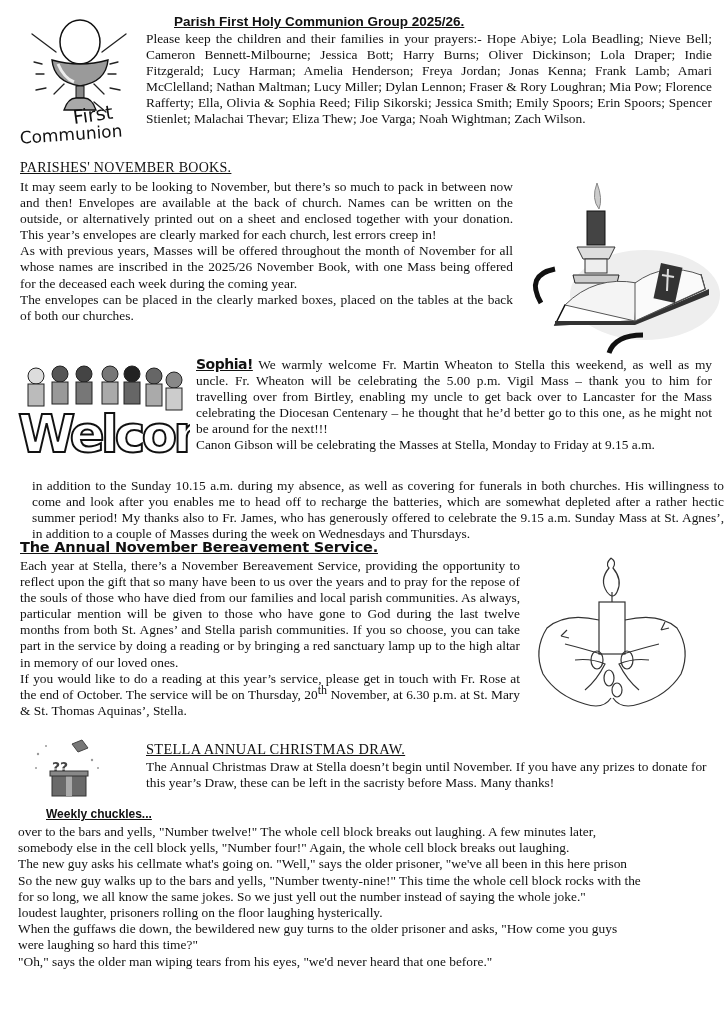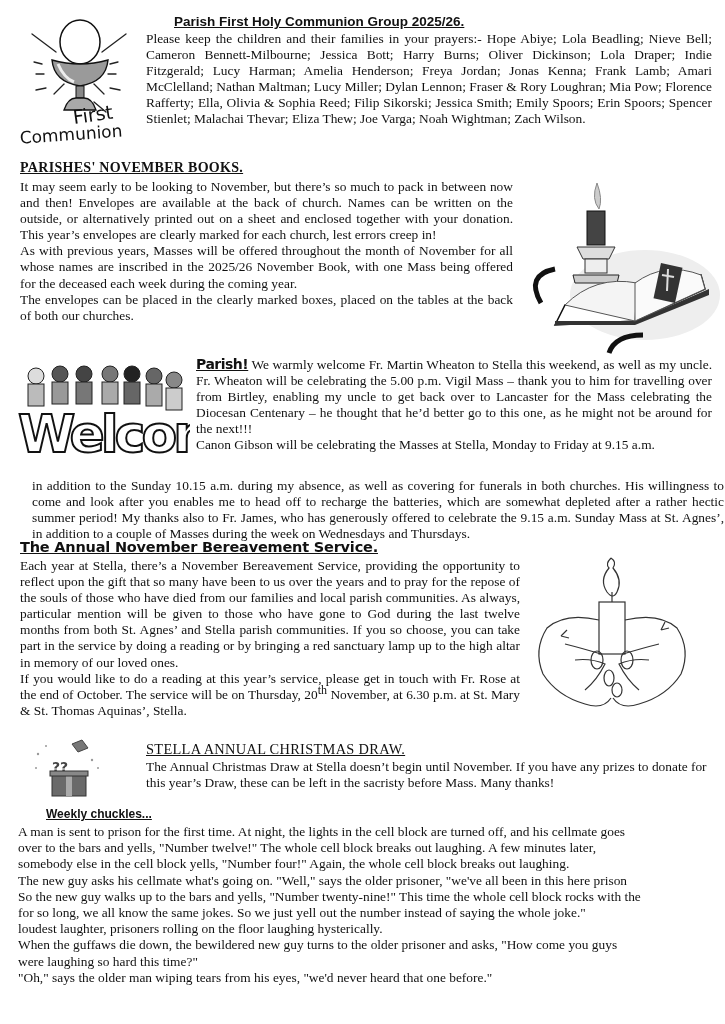--- a/index.html
+++ b/index.html
@@ -1,21 +1,21 @@
 <!DOCTYPE html>
 <html><head>
 <meta charset="utf-8">
 <style>
   * { box-sizing: border-box; margin: 0; padding: 0; }
   html, body { width: 725px; height: 1024px; background: #ffffff; overflow: hidden; }
   body { position: relative; font-family: "Liberation Serif", serif; color: #111; font-size: 13.4px; line-height: 16.1px; }
   .abs { position: absolute; }
   .just { text-align: justify; }
   .sans-h { font-family: "Liberation Sans", sans-serif; font-weight: bold; text-decoration: underline; padding-left: 28px; }
-  .serif-h { font-family: "Liberation Serif", serif; font-weight: bold; text-decoration: underline; letter-spacing: 0.3px; }
+  .serif-h { font-family: "Liberation Serif", serif; font-weight: normal; text-decoration: underline; letter-spacing: 0.3px; }
   .heavy-h { font-family: "DejaVu Sans", sans-serif; font-weight: bold; text-decoration: underline; letter-spacing: -0.2px; }
   .p-line { display: block; }
   sup { font-size: 12px; line-height: 0; vertical-align: super; }
 
   
   #s1-title { left: 146px; top: 14px; font-size: 13.5px; }
   #s1-body { left: 146px; top: 31px; width: 566px; }
   #s1-img { left: 14px; top: 12px; width: 130px; height: 138px; }
 
   
@@ -115,21 +115,21 @@
       <rect x="62" y="22" width="16" height="22" fill="#777"></rect>
         <rect x="88" y="22" width="16" height="22" fill="#aaa"></rect>
       <rect x="110" y="22" width="16" height="22" fill="#666"></rect>
         <rect x="132" y="24" width="16" height="22" fill="#aaa"></rect>
       <rect x="152" y="28" width="16" height="22" fill="#ccc"></rect>
     </g>
     <text x="4" y="92" font-family="DejaVu Sans, sans-serif" font-weight="bold" font-size="52" fill="#fff" stroke="#111" stroke-width="2" letter-spacing="-4">Welcome</text>
   </svg>
 </div>
 <div id="s3-top" class="abs just">
-  <span class="welcome-word">Parish!</span>
+  <span class="welcome-word">Sophia!</span>
   <span>We warmly welcome Fr. Martin Wheaton to Stella this weekend, as well as my uncle. Fr. Wheaton will be celebrating the 5.00 p.m. Vigil Mass – thank you to him for travelling over from Birtley, enabling my uncle to get back over to Lancaster for the Mass celebrating the Diocesan Centenary – he thought that he’d better go to this one, as he might not be around for the next!!!</span>
   <span class="p-line"> Canon Gibson will be celebrating the Masses at Stella, Monday to Friday at 9.15 a.m.</span>
 </div>
 <div id="s3-bottom" class="abs just">in addition to the Sunday 10.15 a.m. during my absence, as well as covering for funerals in both churches. His willingness to come and look after you enables me to head off to recharge the batteries, which are somewhat depleted after a rather hectic summer period! My thanks also to Fr. James, who has generously offered to celebrate the 9.15 a.m. Sunday Mass at St. Agnes’, in addition to a couple of Masses during the week on Wednesdays and Thursdays.</div>
 
 <div id="s4-title" class="abs heavy-h">The Annual November Bereavement Service.</div>
 <div id="s4-body" class="abs just">
   <span class="p-line">Each year at Stella, there’s a November Bereavement Service, providing the opportunity to reflect upon the gift that so many have been to us over the years and to pray for the repose of the souls of those who have died from our families and local parish communities. As always, particular mention will be given to those who have gone to God during the last twelve months from both St. Agnes’ and Stella parish communities. If you so choose, you can take part in the service by doing a reading or by bringing a red sanctuary lamp up to the high altar in memory of our loved ones.</span>
   <span class="p-line"><span>If you would like to do a reading at this year’s service, please get in touch with Fr. Rose at the end of October. The service will be on Thursday, 20</span><sup>th</sup><span> November, at 6.30 p.m. at St. Mary &amp; St. Thomas Aquinas’, Stella.</span></span>
 </div>
@@ -170,21 +170,20 @@
     <rect x="24" y="36" width="34" height="22" fill="#6a6a6a" stroke="#333"></rect>
     <rect x="38" y="36" width="6" height="22" fill="#aaa"></rect>
     <rect x="22" y="33" width="38" height="5" fill="#888" stroke="#333"></rect>
   </svg>
 </div>
 <div id="s5-title" class="abs">STELLA ANNUAL CHRISTMAS DRAW.</div>
 <div id="s5-body" class="abs">The Annual Christmas Draw at Stella doesn’t begin until November. If you have any prizes to donate for this year’s Draw, these can be left in the sacristy before Mass. Many thanks!</div>
 
 <div id="s6-title" class="abs sans-h">Weekly chuckles...</div>
 <div id="s6-body" class="abs">
-  <span class="p-line">A man is sent to prison for the first time. At night, the lights in the cell block are turned off, and his cellmate goes</span>
   <span class="p-line">over to the bars and yells, "Number twelve!" The whole cell block breaks out laughing. A few minutes later,</span>
   <span class="p-line">somebody else in the cell block yells, "Number four!" Again, the whole cell block breaks out laughing.</span>
   <span class="p-line">The new guy asks his cellmate what's going on. "Well," says the older prisoner, "we've all been in this here prison</span>
   <span class="p-line">So the new guy walks up to the bars and yells, "Number twenty-nine!" This time the whole cell block rocks with the</span>
   <span class="p-line">for so long, we all know the same jokes. So we just yell out the number instead of saying the whole joke."</span>
   <span class="p-line">loudest laughter, prisoners rolling on the floor laughing hysterically.</span>
   <span class="p-line">When the guffaws die down, the bewildered new guy turns to the older prisoner and asks, "How come you guys</span>
   <span class="p-line">were laughing so hard this time?"</span>
   <span class="p-line">"Oh," says the older man wiping tears from his eyes, "we'd never heard that one before."</span>
 </div>

